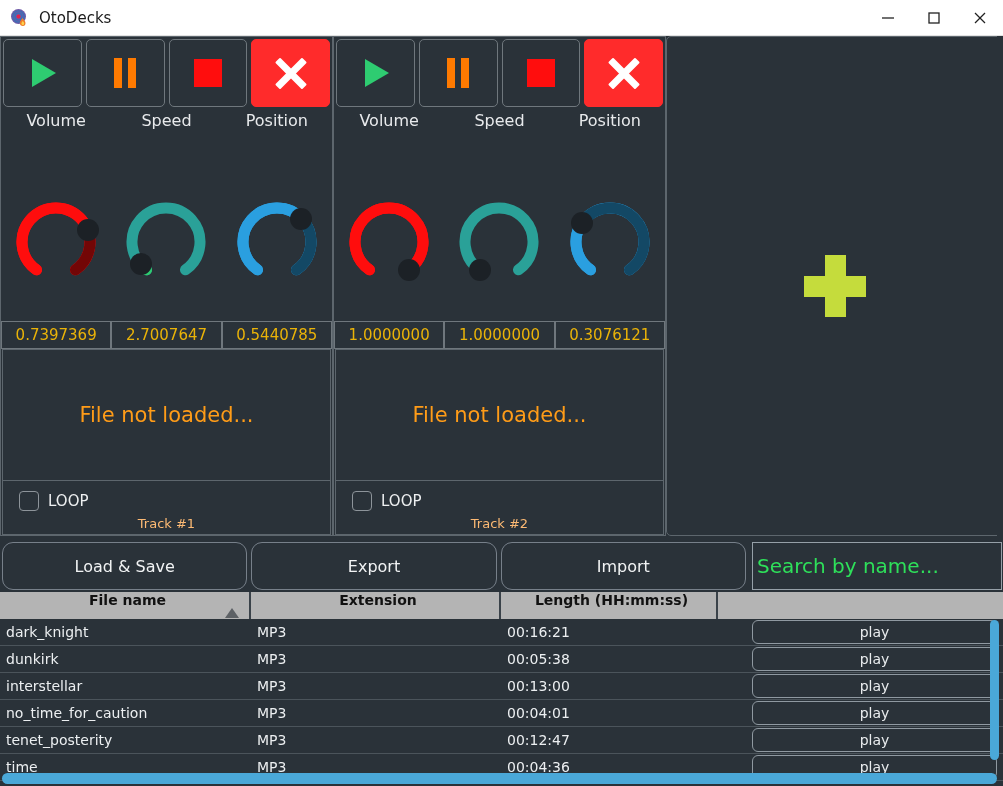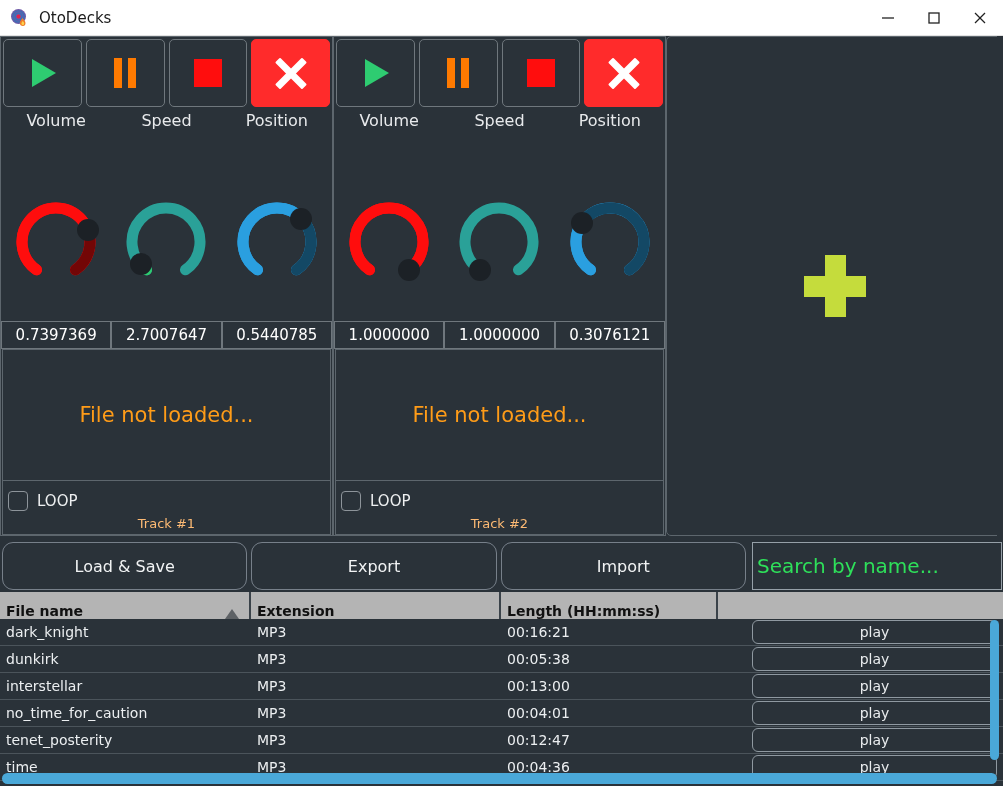--- a/index.html
+++ b/index.html
@@ -52,32 +52,32 @@
   
   .knobs{position:absolute;top:160px;left:0;width:100%;display:flex;}
   .knobcell{flex:1;display:flex;align-items:center;justify-content:center;}
   .knob{position:relative;width:90px;height:90px;}
   .knob svg{display:block;}
   .knobdot{position:absolute;width:22px;height:22px;border-radius:50%;background:#1c2126;}
 
   
   .values{position:absolute;top:284px;left:0;width:100%;display:flex;height:28px;}
   .vbox{flex:1;box-sizing:border-box;border:1px solid #6f777d;background:#2a3239;
-        color:#ffffff;font-size:15px;display:flex;align-items:center;justify-content:center;}
+        color:#eab308;font-size:15px;display:flex;align-items:center;justify-content:center;}
 
   
   .wave{position:absolute;top:312px;left:1px;right:1px;height:132px;
         box-sizing:border-box;border:1px solid #5d666d;
         display:flex;align-items:center;justify-content:center;}
   .wave span{color:#ff9c18;font-size:21px;}
 
   
   .loopbar{position:absolute;top:444px;left:1px;right:1px;height:54px;box-sizing:border-box;
            border:1px solid #5d666d;border-top:none;}
-  .loopwrap{position:absolute;left:5px;top:10px;display:flex;align-items:center;gap:9px;}
+  .loopwrap{position:absolute;left:16px;top:10px;display:flex;align-items:center;gap:9px;}
   .cbx{width:20px;height:20px;box-sizing:border-box;border:1px solid #8d949a;border-radius:4px;background:#2a3239;}
   .looplabel{color:#eef0f1;font-size:15px;}
   .trackname{position:absolute;left:0;right:0;bottom:3px;text-align:center;color:#fdba74;font-size:13px;}
 
   
   .droppanel{position:absolute;left:666px;top:0;width:337px;height:500px;box-sizing:border-box;
              border:1px solid #5d666d;border-radius:5px;background:#2a3239;
              display:flex;align-items:center;justify-content:center;}
   .plus{position:relative;width:62px;height:62px;}
   .plus i{position:absolute;background:#c5dc3c;}
@@ -94,21 +94,21 @@
   .searchwrap input{
       width:100%;border:0;outline:0;background:transparent;color:#2ee05a;
       font-size:20px;font-family:"DejaVu Sans","Liberation Sans",sans-serif;padding:0 4px;
   }
   .searchwrap input::placeholder{color:#2ee05a;opacity:1;}
 
   
   .table{position:absolute;left:0;top:556px;width:1003px;height:194px;background:#2a3239;overflow:hidden;}
   .thead{display:flex;height:27px;background:#b4b4b4;}
   .th{box-sizing:border-box;color:#111;font-size:14px;font-weight:bold;
-      display:flex;align-items:flex-end;padding-left:6px;border-right:2px solid #3a4249;}
+      display:flex;align-items:center;padding-left:6px;border-right:2px solid #3a4249;flex-direction:column;}
   .th.c0{width:251px;}
   .th.c1{width:250px;}
   .th.c2{width:217px;}
   .th.c3{width:252px;border-right:none;}
   .sortarrow{margin-left:auto;margin-right:10px;width:0;height:0;
              border-left:7px solid transparent;border-right:7px solid transparent;border-bottom:10px solid #5d6165;}
   .tbody{position:relative;}
   .trow{display:flex;height:27px;border-bottom:1px solid #4b545b;box-sizing:border-box;align-items:center;}
   .td{box-sizing:border-box;color:#eceff1;font-size:14px;padding-left:6px;display:flex;align-items:center;height:100%;}
   .td.c0{width:251px;}

